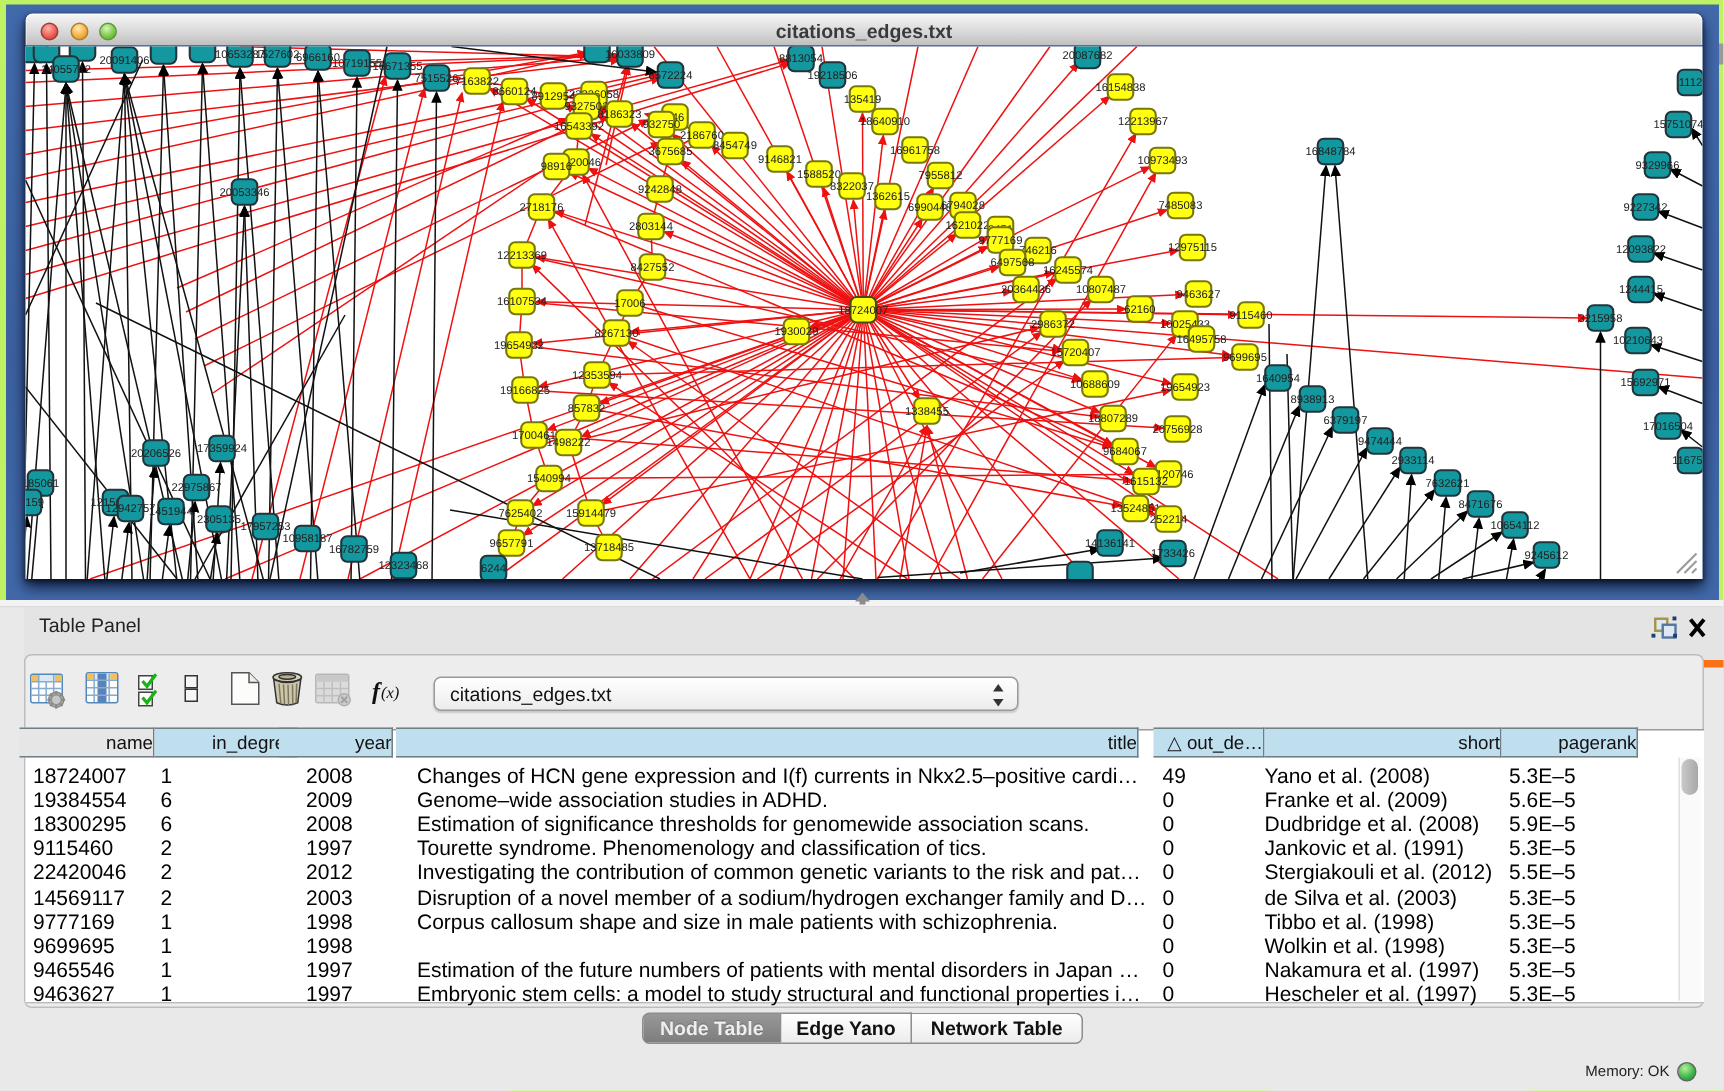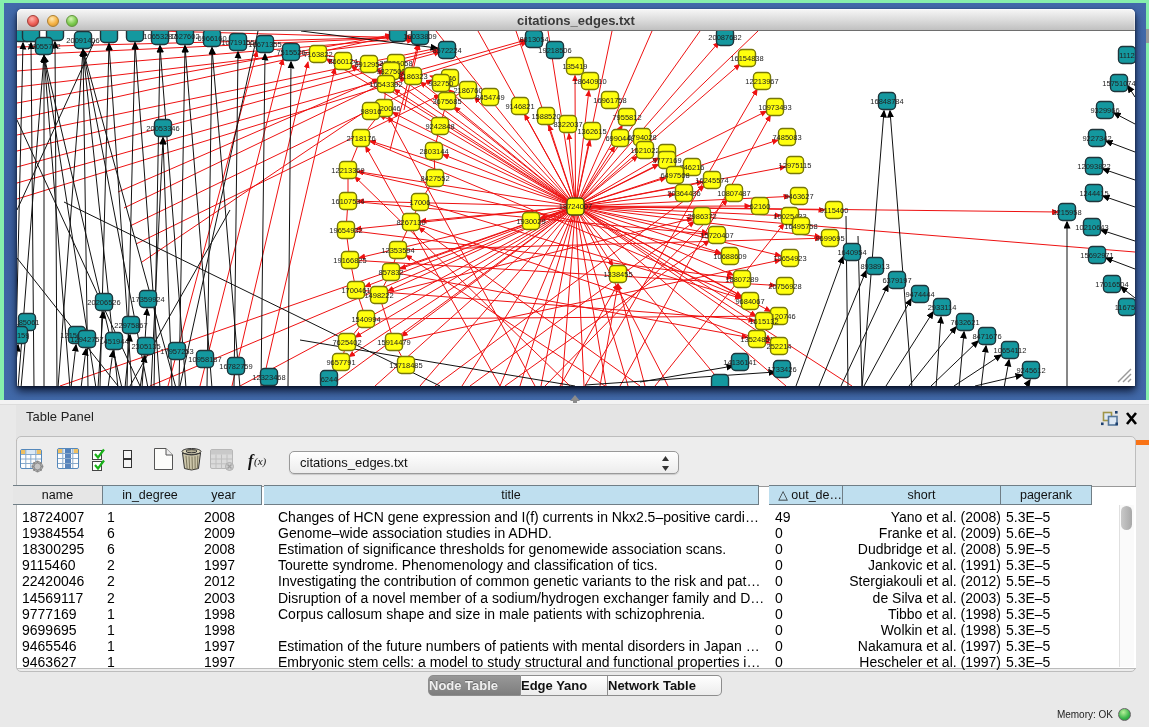--- a/index.html
+++ b/index.html
@@ -1,39 +1,39 @@
 <!DOCTYPE html>
 <html><head><meta charset="utf-8"><style>
 *{margin:0;padding:0;box-sizing:border-box}
 html,body{width:1149px;height:727px;overflow:hidden;font-family:"Liberation Sans",sans-serif}
-#app{position:relative;width:1149px;height:727px;background:#86efac}
+#app{position:relative;width:1149px;height:727px;background:#bef264}
 
 #desk{position:absolute;left:4px;top:3px;width:1142px;height:397px;background:linear-gradient(#426aab,#3c60a0 60%,#4169a9)}
 
 #win{position:absolute;left:17px;top:9px;width:1118px;height:377px;border-radius:5px 5px 0 0;box-shadow:0 5px 9px rgba(0,6,24,.8),0 1px 3px rgba(0,6,24,.6)}
 #tbar{position:absolute;left:0;top:0;width:100%;height:22px;border-radius:5px 5px 0 0;background:linear-gradient(#f7f7f7,#dadada 55%,#c0c0c0);border-bottom:1px solid #6e6e6e;box-shadow:inset 0 1px 0 #fdfdfd,inset 1px 0 0 rgba(255,255,255,.4),inset -1px 0 0 rgba(255,255,255,.4)}
 #tbar .title{position:absolute;left:0;right:0;top:4px;text-align:center;font-size:13px;font-weight:bold;color:#3a3a3a}
 .tl{position:absolute;top:6px;width:12px;height:12px;border-radius:50%}
 
 #tpanel{position:absolute;left:0;top:400px;width:1149px;height:327px;background:#e9e9e9}
 #divider{position:absolute;left:0;top:0;width:100%;height:5px;background:#f3f3f3;border-bottom:1px solid #dcdcdc}
 #tpbar{position:absolute;left:16px;top:5px;width:100%;height:40px;background:#e4e4e4;border-bottom:5px solid #f97316}
 #tpbar .t{position:absolute;left:10px;top:4px;font-size:13px;color:#222}
 #tbox{position:absolute;left:16px;top:36px;width:1120px;height:236px;background:#ededed;border:1px solid #bdbdbd;border-radius:5px}
 #combo{position:absolute;left:272px;top:14px;width:390px;height:23px;border:1px solid #999;border-radius:5px;background:linear-gradient(#fff,#ececec);box-shadow:0 1px 1px rgba(0,0,0,.15)}
 #combo span{position:absolute;left:10px;top:3px;font-size:13px;color:#111}
 #tableviewport{position:absolute;left:0px;top:49px;width:1119px;height:183px;background:#fff;border-top:1px solid #999;border-bottom:1px solid #bbb;overflow:hidden}
-.th{position:absolute;top:485px;height:20px;background:#bfdfef;border:1px solid #707e86;border-left:none;font-size:12.5px;color:#111;text-align:center;line-height:19px}
+.th{position:absolute;top:485px;height:20px;background:#bfdfef;border:1px solid #707e86;border-left:none;font-size:12.5px;color:#111;text-align:right;line-height:19px}
 .tr{position:absolute;left:0;height:16.2px;width:1119px;font-size:14px;color:#000;white-space:nowrap}
 .tr span{position:absolute;top:0;line-height:16.2px}
 .c0{left:22px}.c1{left:107px}.c2{left:204px}.c3{left:278px;width:487px;overflow:hidden;text-overflow:ellipsis}.c4{left:775px}
-.c5{left:843px;width:158px;text-align:right}.c6{left:1006px}
+.c5{left:843px;width:158px;text-align:left}.c6{left:1006px}
 
 #tabs{position:absolute;left:428px;top:675px;height:21px;font-size:13px;font-weight:bold}
-#tabs .tab{float:left;height:21px;line-height:20px;background:linear-gradient(#fff,#ececec);border:1px solid #8d8d8d;border-left:none;color:#111}
+#tabs .tab{float:left;height:21px;line-height:20px;text-align:center;background:linear-gradient(#fff,#ececec);border:1px solid #8d8d8d;border-left:none;color:#111}
 #tabs .tab.first{border-left:1px solid #8d8d8d;border-radius:5px 0 0 5px;background:linear-gradient(#989898,#7d7d7d);color:#efefef;text-shadow:0 -1px 0 #6a6a6a}
 #tabs .tab.last{border-radius:0 5px 5px 0}
 #mem{position:absolute;right:36px;top:709px;font-size:10px;color:#222}
 #memdot{position:absolute;right:18px;top:708px;width:13px;height:13px;border-radius:50%;background:radial-gradient(circle at 40% 30%,#b8f09a,#39b54a 60%,#1d8f35);border:1px solid #666}
 </style></head><body>
 <div id="app">
   <div id="desk"></div>
   <div id="win">
     <div id="tbar">
       <div class="tl" style="left:10px;background:radial-gradient(circle at 40% 30%,#ffb3ac,#ee6058 55%,#b1392f);border:1px solid #a33c37"></div>

